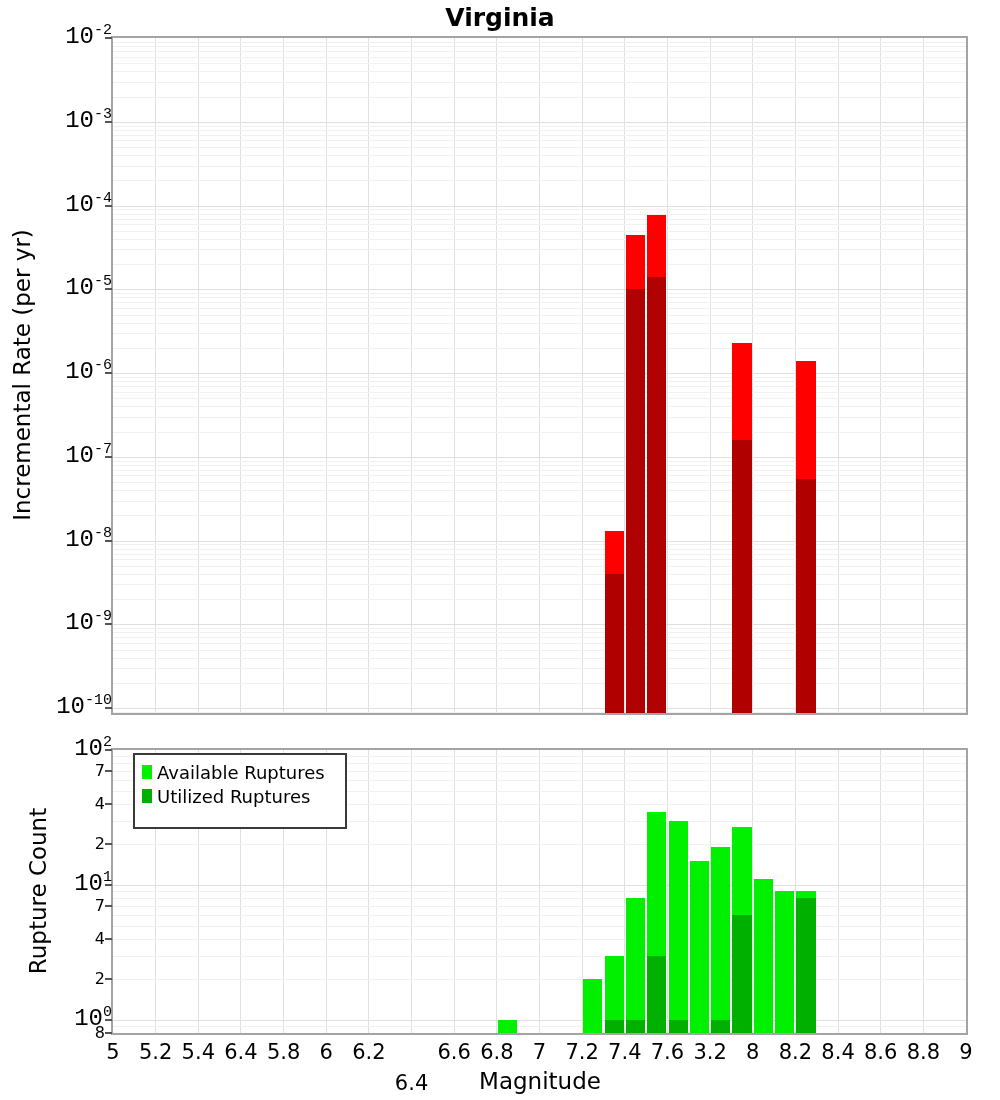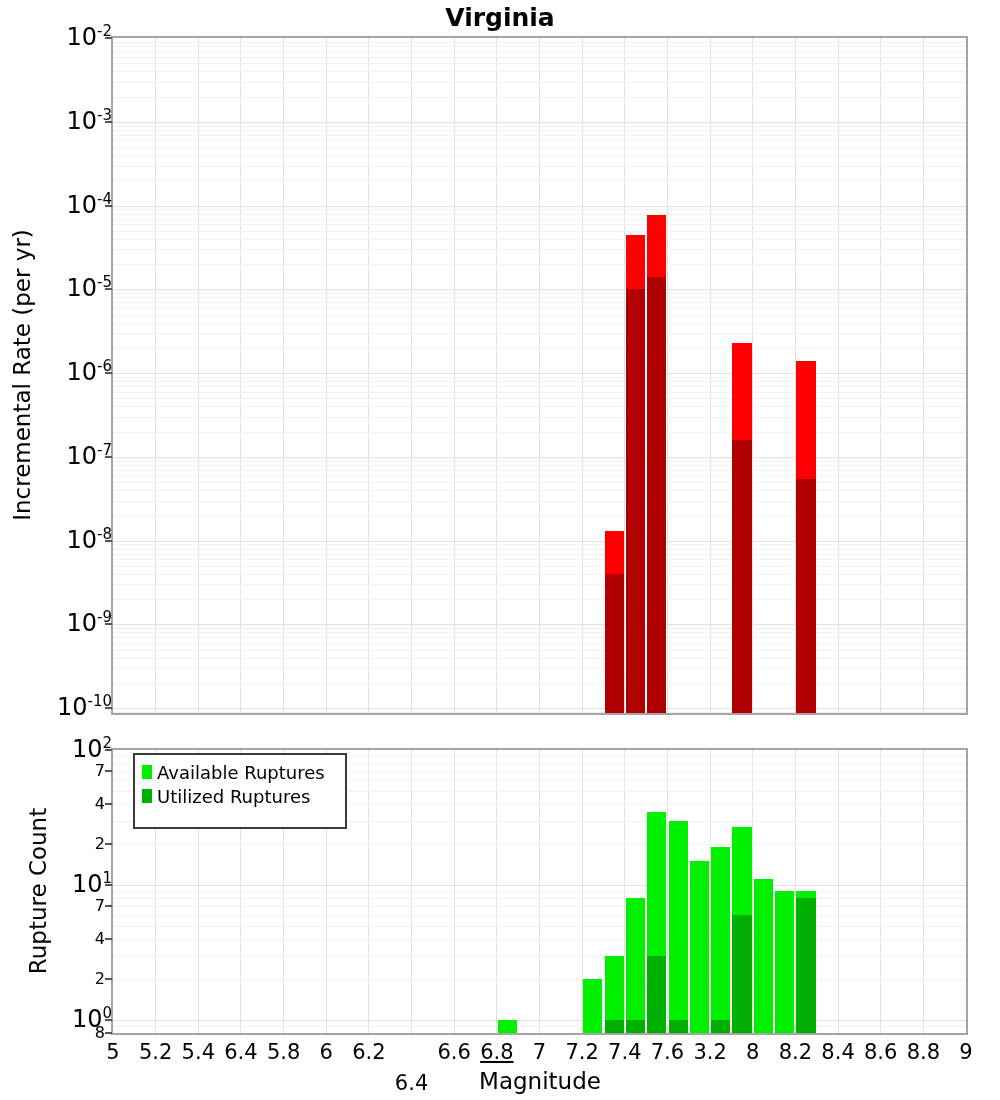--- a/index.html
+++ b/index.html
@@ -12,21 +12,21 @@
          background:transparent;z-index:3;pointer-events:none;}
   #panel-top{left:111px;top:36px;width:857px;height:679px;}
   #panel-bot{left:111px;top:748px;width:857px;height:287px;}
   .gl{position:absolute;z-index:1;}
   .gl.v{width:1px;}
   .gl.h{height:1px;}
   .gl.minor{background:#f1f1f1;}
   .gl.major{background:#e0e0e0;}
   .bar{position:absolute;z-index:2;}
   .ytick{position:absolute;z-index:4;width:74px;text-align:right;
-         font-size:24px;line-height:24px;}
+         font-size:24px;line-height:24px;font-family:Liberation Mono, monospace;}
   .ytick sup{font-size:15px;line-height:0;}
   .ytick-minor{position:absolute;z-index:4;width:40px;text-align:right;
          font-size:16px;line-height:16px;}
   .tickmark{position:absolute;z-index:4;background:#555;width:7px;height:2px;}
   .xtick{position:absolute;z-index:4;width:60px;text-align:center;
          font-size:21px;line-height:22px;}
   .axis-label{position:absolute;z-index:4;font-size:23px;white-space:nowrap;}
   .axis-label.rot{transform:translate(-50%,-50%) rotate(-90deg);}
   .axis-label.xlab{transform:translate(-50%,0);}
   .legend{position:absolute;z-index:5;background:#ffffff;border:2px solid #3a3a3a;
@@ -259,21 +259,21 @@
     <div class="tickmark" style="left: 105px; top: 1032.08px;"></div>
     <div class="xtick" style="left: 83px; top: 1041px;">5</div>
     <div class="xtick" style="left: 125.65px; top: 1041px;">5.2</div>
     <div class="xtick" style="left: 168.3px; top: 1041px;">5.4</div>
     <div class="xtick" style="left: 210.95px; top: 1041px;">6.4</div>
     <div class="xtick" style="left: 253.6px; top: 1041px;">5.8</div>
     <div class="xtick" style="left: 296.25px; top: 1041px;">6</div>
     <div class="xtick" style="left: 338.9px; top: 1041px;">6.2</div>
     <div class="xtick" style="left: 381.55px; top: 1072px;">6.4</div>
     <div class="xtick" style="left: 424.2px; top: 1041px;">6.6</div>
-    <div class="xtick" style="left: 466.85px; top: 1041px; text-decoration: underline;">6.8</div>
+    <div class="xtick" style="left: 466.85px; top: 1041px;">6.8</div>
     <div class="xtick" style="left: 509.5px; top: 1041px;">7</div>
     <div class="xtick" style="left: 552.15px; top: 1041px;">7.2</div>
     <div class="xtick" style="left: 594.8px; top: 1041px;">7.4</div>
     <div class="xtick" style="left: 637.45px; top: 1041px;">7.6</div>
     <div class="xtick" style="left: 680.1px; top: 1041px;">3.2</div>
     <div class="xtick" style="left: 722.75px; top: 1041px;">8</div>
     <div class="xtick" style="left: 765.4px; top: 1041px;">8.2</div>
     <div class="xtick" style="left: 808.05px; top: 1041px;">8.4</div>
     <div class="xtick" style="left: 850.7px; top: 1041px;">8.6</div>
     <div class="xtick" style="left: 893.35px; top: 1041px;">8.8</div>

